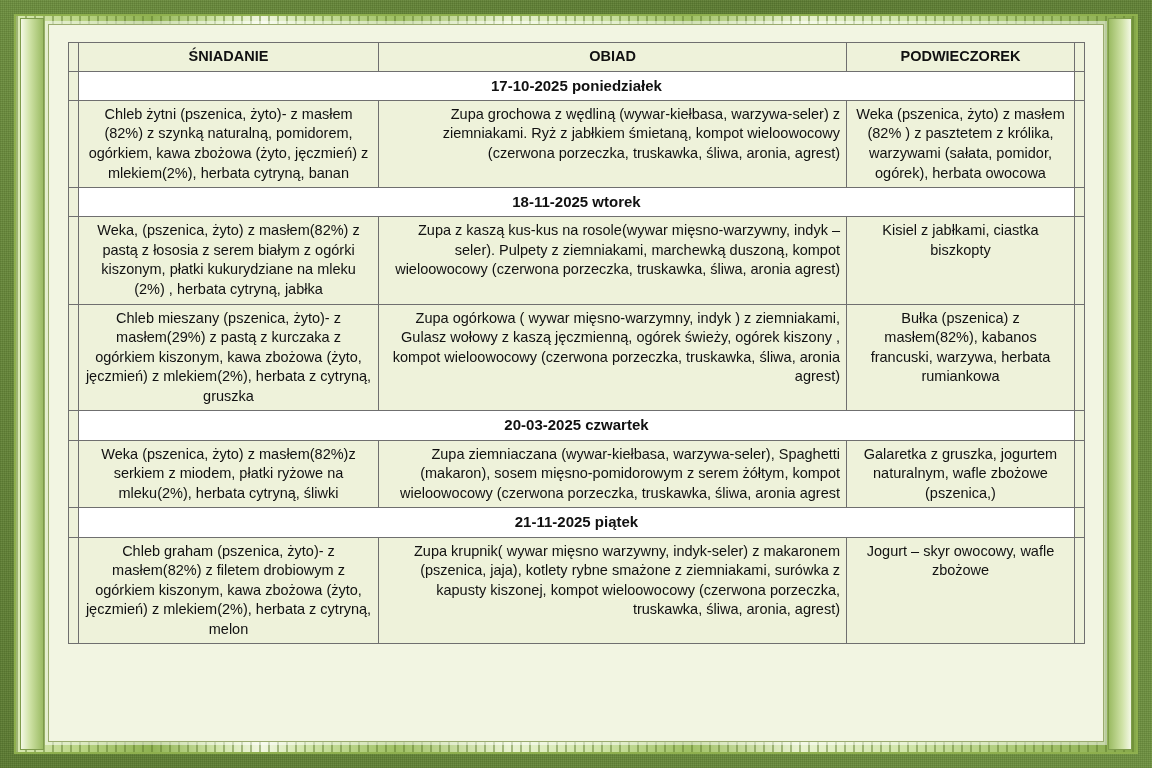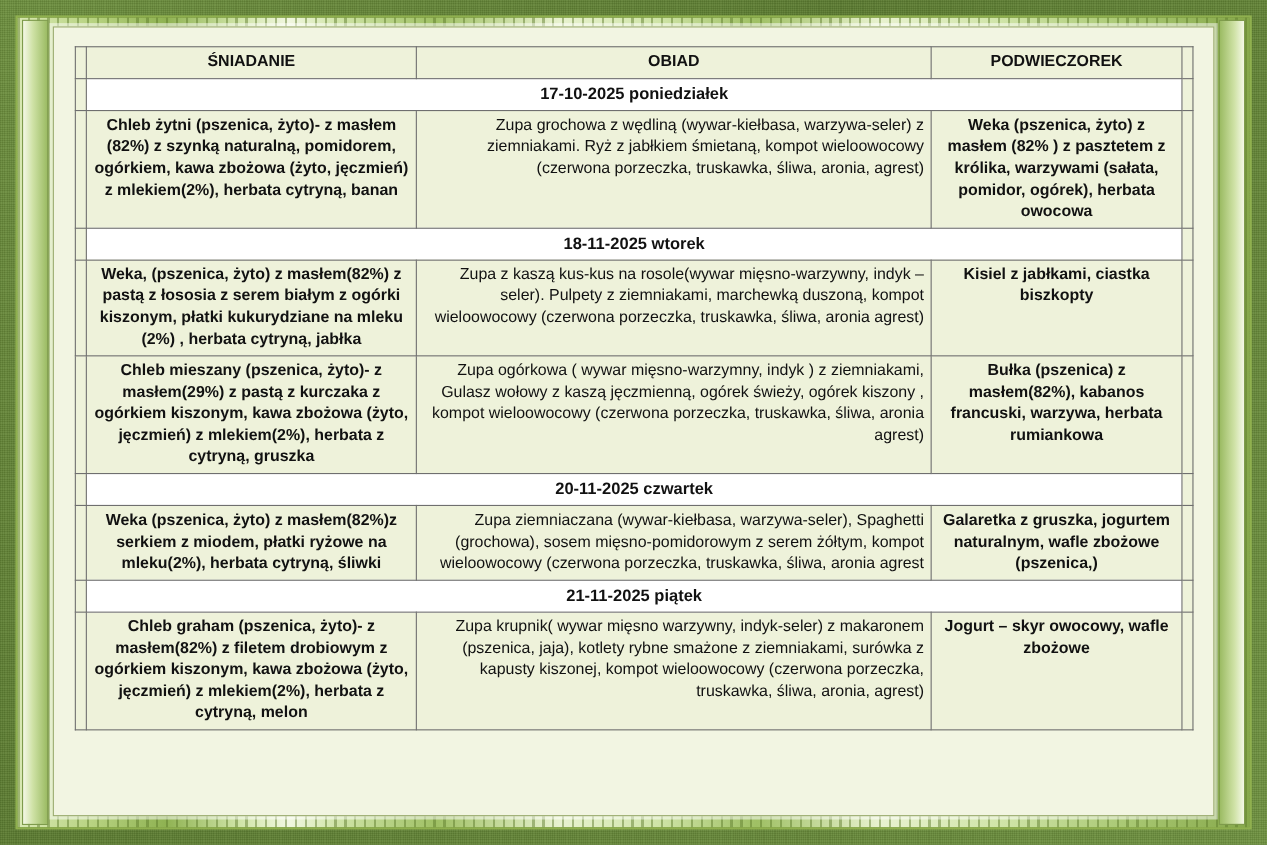--- a/index.html
+++ b/index.html
@@ -104,21 +104,21 @@
   tr.day-row td {
     text-align: center;
     font-weight: bold;
     font-size: 15px;
     background: #ffffff;
     padding: 4px 6px;
   }
   td.edge { background: #eef2da; }
   tr.day-row td.edge { background: #eef2da; }
 
-  td.cell-center { text-align: center; font-weight: bold; }
+  td.cell-center { text-align: center; }
   td.cell-left { text-align: right; }
 </style>
 </head>
 <body>
 
 <div class="page">
 
   <div class="frame-outer">
     <div class="frame-hatch"></div>
   </div>
@@ -175,27 +175,27 @@
         <tr>
           <td class="edge"></td>
           <td class="cell-center">Chleb mieszany (pszenica, żyto)- z masłem(29%) z pastą z kurczaka z ogórkiem kiszonym, kawa zbożowa (żyto, jęczmień) z mlekiem(2%), herbata z cytryną, gruszka</td>
           <td class="cell-left">Zupa ogórkowa ( wywar mięsno-warzymny, indyk ) z ziemniakami, Gulasz wołowy z kaszą jęczmienną, ogórek świeży, ogórek kiszony , kompot wieloowocowy (czerwona porzeczka, truskawka, śliwa, aronia agrest)</td>
           <td class="cell-center">Bułka (pszenica) z masłem(82%), kabanos francuski, warzywa, herbata rumiankowa</td>
           <td class="edge"></td>
         </tr>
 
         <tr class="day-row">
           <td class="edge"></td>
-          <td colspan="3">20-11-2025 czwartek</td>
+          <td colspan="3">20-03-2025 czwartek</td>
           <td class="edge"></td>
         </tr>
         <tr>
           <td class="edge"></td>
           <td class="cell-center">Weka (pszenica, żyto) z masłem(82%)z serkiem z miodem, płatki ryżowe na mleku(2%), herbata cytryną, śliwki</td>
-          <td class="cell-left">Zupa ziemniaczana (wywar-kiełbasa, warzywa-seler), Spaghetti (grochowa), sosem mięsno-pomidorowym z serem żółtym, kompot wieloowocowy (czerwona porzeczka, truskawka, śliwa, aronia agrest</td>
+          <td class="cell-left">Zupa ziemniaczana (wywar-kiełbasa, warzywa-seler), Spaghetti (makaron), sosem mięsno-pomidorowym z serem żółtym, kompot wieloowocowy (czerwona porzeczka, truskawka, śliwa, aronia agrest</td>
           <td class="cell-center">Galaretka z gruszka, jogurtem naturalnym, wafle zbożowe (pszenica,)</td>
           <td class="edge"></td>
         </tr>
 
         <tr class="day-row">
           <td class="edge"></td>
           <td colspan="3">21-11-2025 piątek</td>
           <td class="edge"></td>
         </tr>
         <tr>

